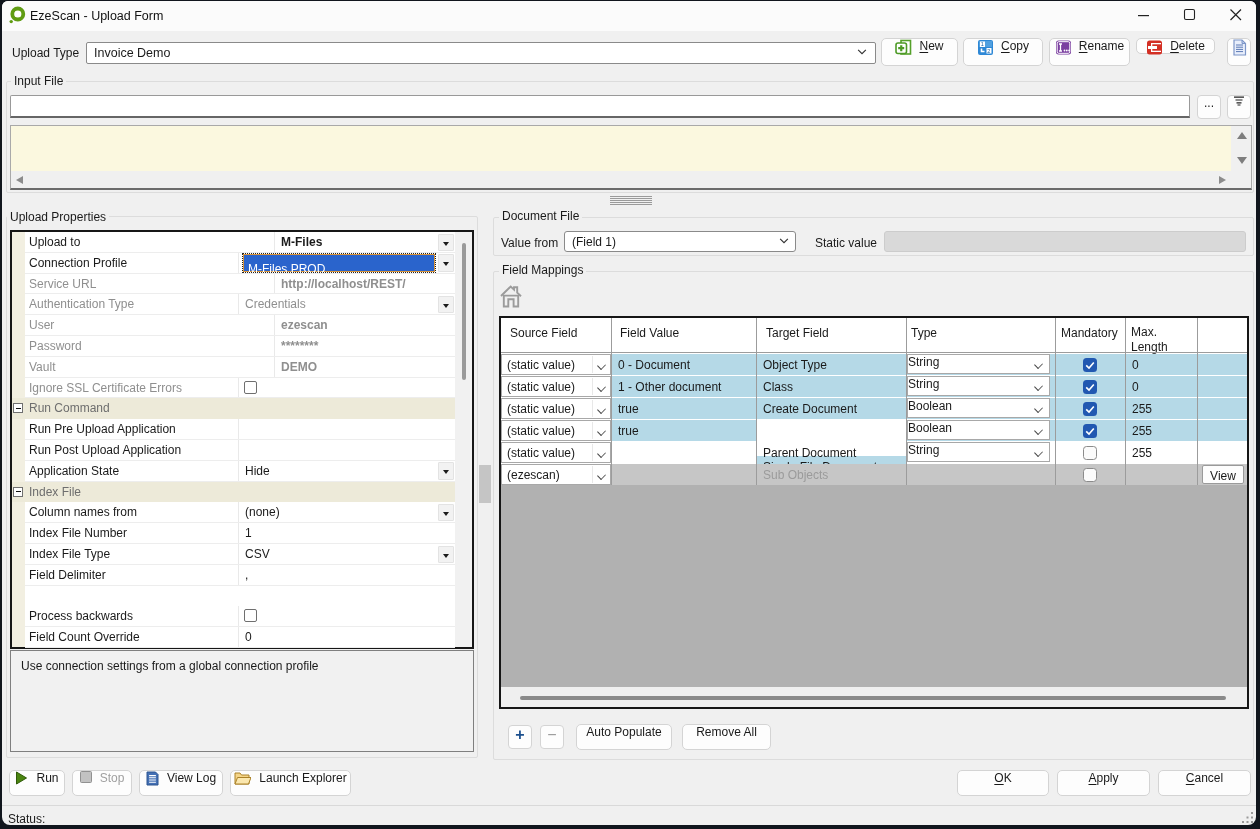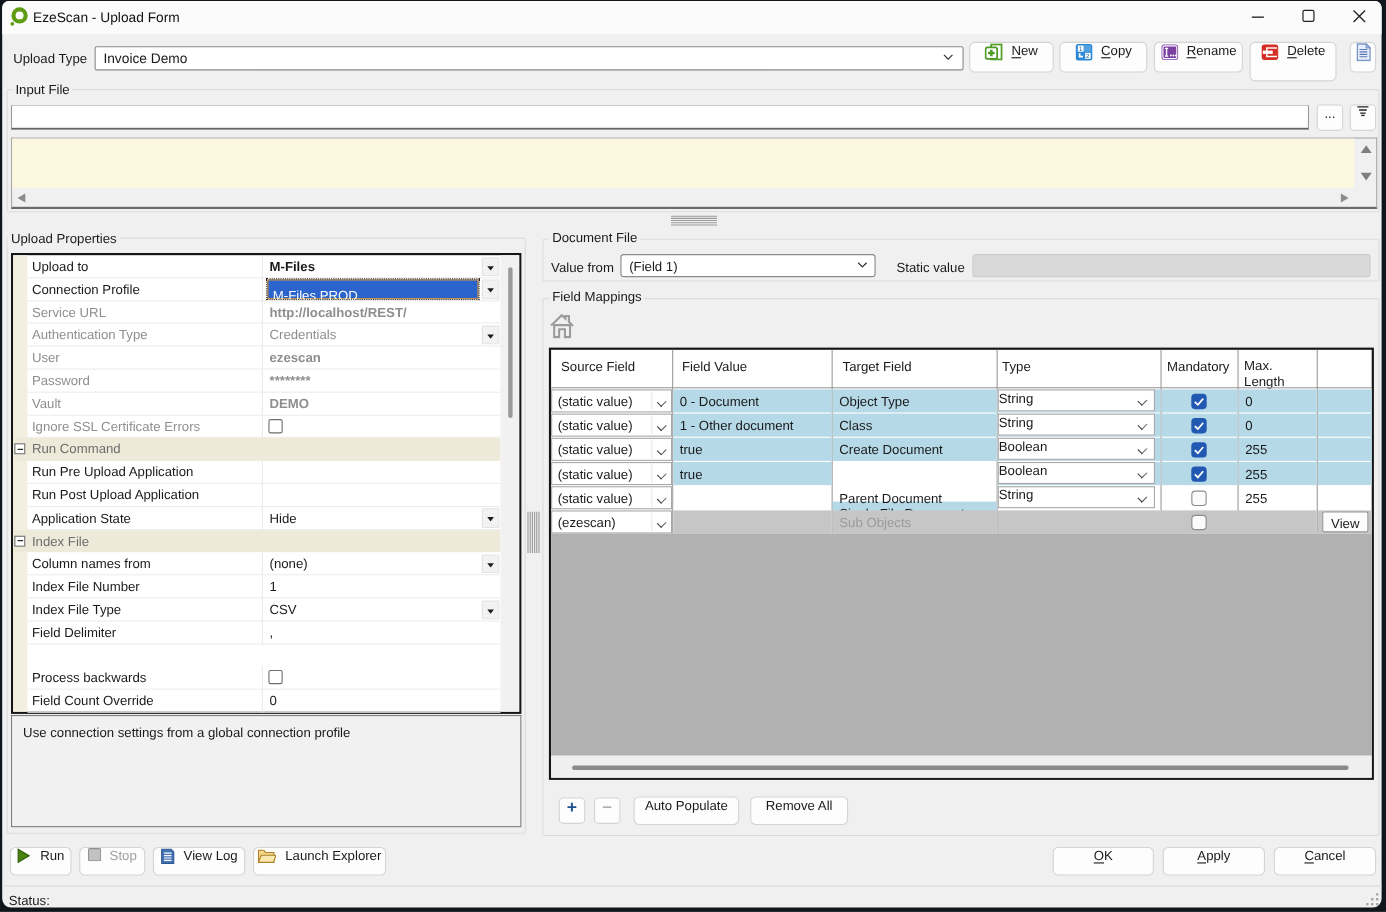--- a/index.html
+++ b/index.html
@@ -24,21 +24,21 @@
 .pr .pv { position:absolute; left:226px; top:0; width:217px; height:100%; border-left:1px solid #e9e9e9; padding:3px 0 0 6px; white-space:nowrap; }
 .pr .bb { position:absolute; left:13px; right:0; bottom:0; height:1px; background:#ededed; }
 .pcat { position:absolute; left:0; width:443px; height:20.8px; background:#edead9; }
 .pcat .pn { position:absolute; left:17px; top:3px; color:#6e6e6e; }
 .mbox { position:absolute; left:1px; top:5px; width:10px; height:10px; background:#fff; border:1px solid #6f6f6f; }
 .mbox::after { content:""; position:absolute; left:1.5px; top:3.5px; width:5px; height:1px; background:#111; }
 .dd { position:absolute; right:1px; top:1.5px; width:16px; height:17.5px; background:#f2f2f2; border:1px solid #e3e3e3; border-radius:1px; }
 .dd::after { content:""; position:absolute; left:4px; top:7px; width:0; height:0; border-left:3.5px solid transparent; border-right:3.5px solid transparent; border-top:4px solid #1c1c1c; }
 .cb { position:absolute; width:13px; height:13px; background:#fff; border:1px solid #6f6f6f; border-radius:2px; }
 .gray { color:#8f8f8f; }
-.b { font-weight:bold; }
+.b { font-weight:bold;margin-left:36px; }
 
 #fmt { left:499px; top:316px; width:750px; height:393px; border:2px solid #161616; background:#fff; }
 .fm-vline { position:absolute; top:0; width:1px; height:167px; background:#9c9c9c; }
 .fmr { position:absolute; left:0; width:746px; height:21px; }
 .fc { position:absolute; top:0; height:21px; }
 .fc .t { display:block; padding:4px 0 0 6px; white-space:nowrap; }
 .blue { background:#b5d9e7; }
 .gry { background:#c6c6c6; }
 .sc { position:absolute; left:0; top:0; width:110px; height:21px; background:#fff; border:1px solid #a8a8a8; }
 .sc .txt { position:absolute; left:5px; top:3px; white-space:nowrap; }
@@ -102,21 +102,21 @@
     <svg width="17" height="17" viewBox="0 0 17 17" style="margin-right:7px">
       <rect x="1" y="1.5" width="15" height="14" rx="2.5" fill="#7b3fa0"></rect>
       <rect x="2.2" y="2.7" width="12.6" height="11.6" rx="1.5" fill="none" stroke="#fff" stroke-width="1"></rect>
       <path d="M4 5 h3 M5.5 5 v7 M4 12 h3" stroke="#fff" stroke-width="1.3"></path>
       <circle cx="9.5" cy="11.5" r="0.9" fill="#fff"></circle>
           <circle cx="11.8" cy="11.5" r="0.9" fill="#fff"></circle>
           <circle cx="14.1" cy="11.5" r="0.9" fill="#fff"></circle>
     </svg>
         <span><u>R</u>ename</span>
   </div>
-  <div class="btn" style="left:1136px;top:38px;width:79px;height:36px;">
+  <div class="btn" style="left:1136px;top:38px;width:79px;height:16px;">
     <svg width="17" height="17" viewBox="0 0 17 17" style="margin-right:7px">
       <rect x="1" y="1.5" width="15" height="14" rx="2.5" fill="#d32f24"></rect>
       <rect x="5" y="4" width="10" height="9" fill="#fff"></rect>
       <rect x="6.3" y="5.3" width="8.7" height="6.4" fill="#d32f24"></rect>
       <rect x="2" y="7" width="9" height="3" fill="#fff"></rect>
     </svg>
         <span><u>D</u>elete</span>
   </div>
   <div class="btn" style="left:1227px;top:38px;width:24px;height:28px;">
     <svg width="15" height="17" viewBox="0 0 15 17">

